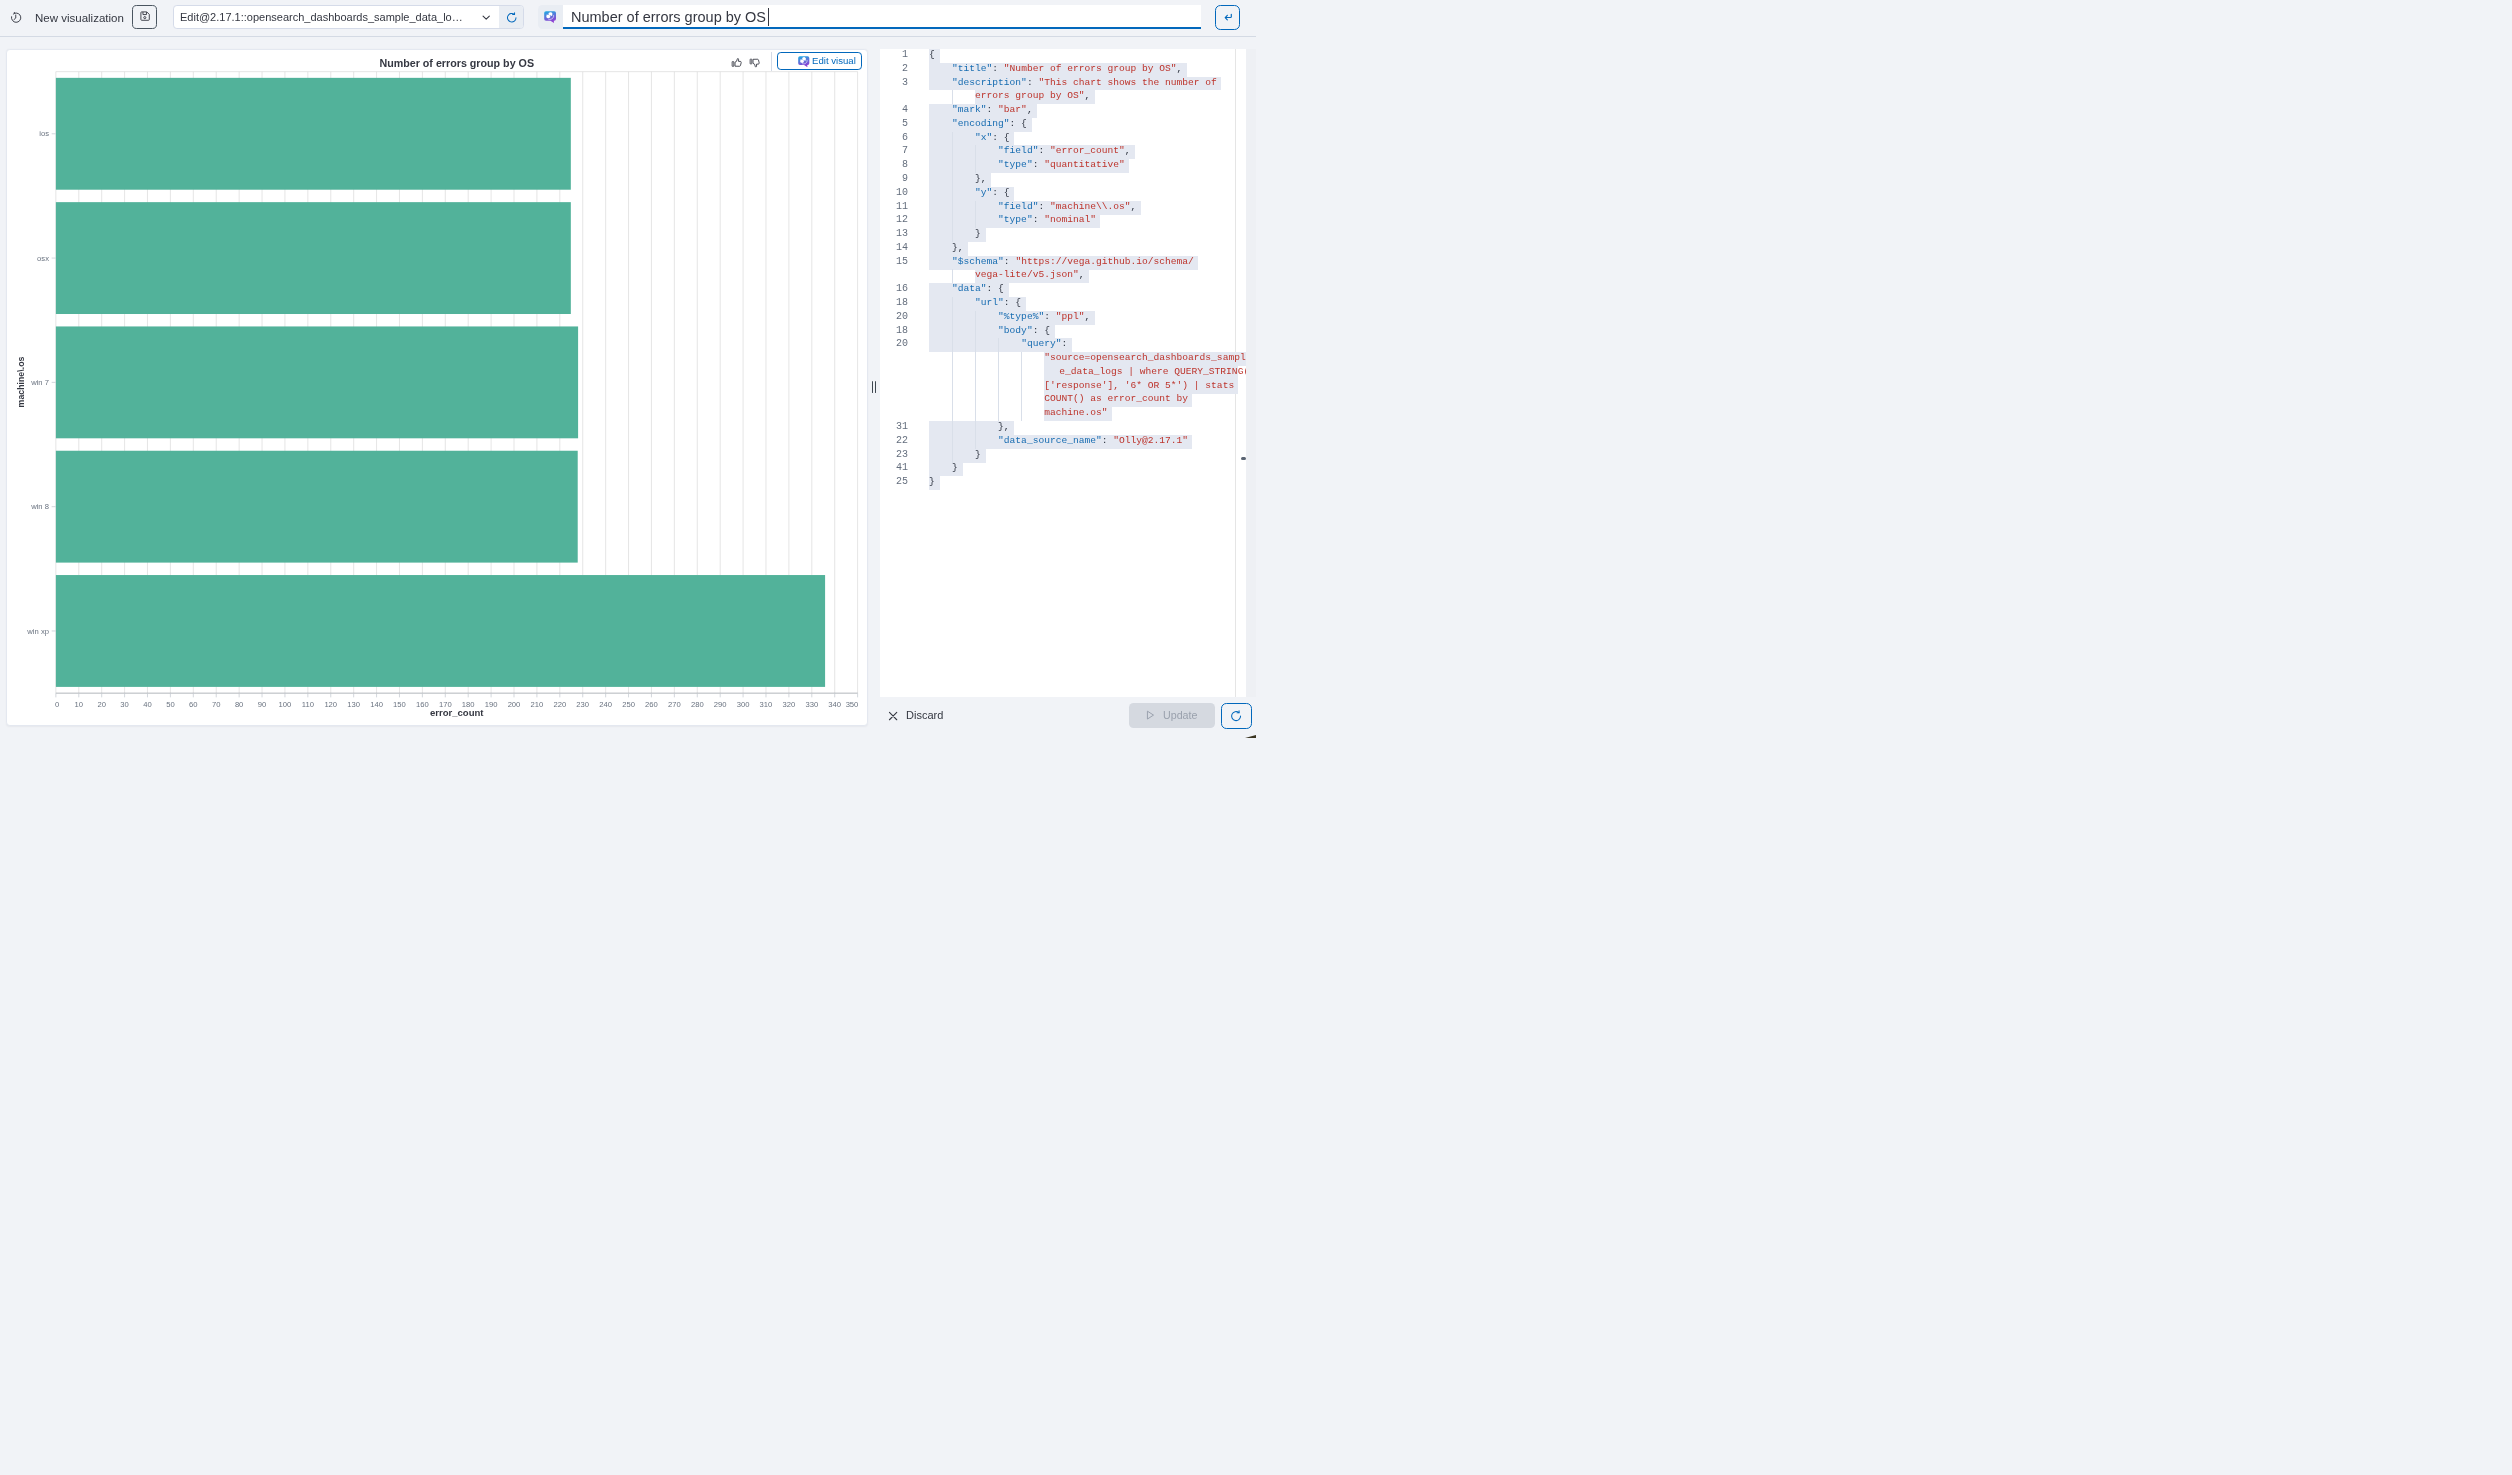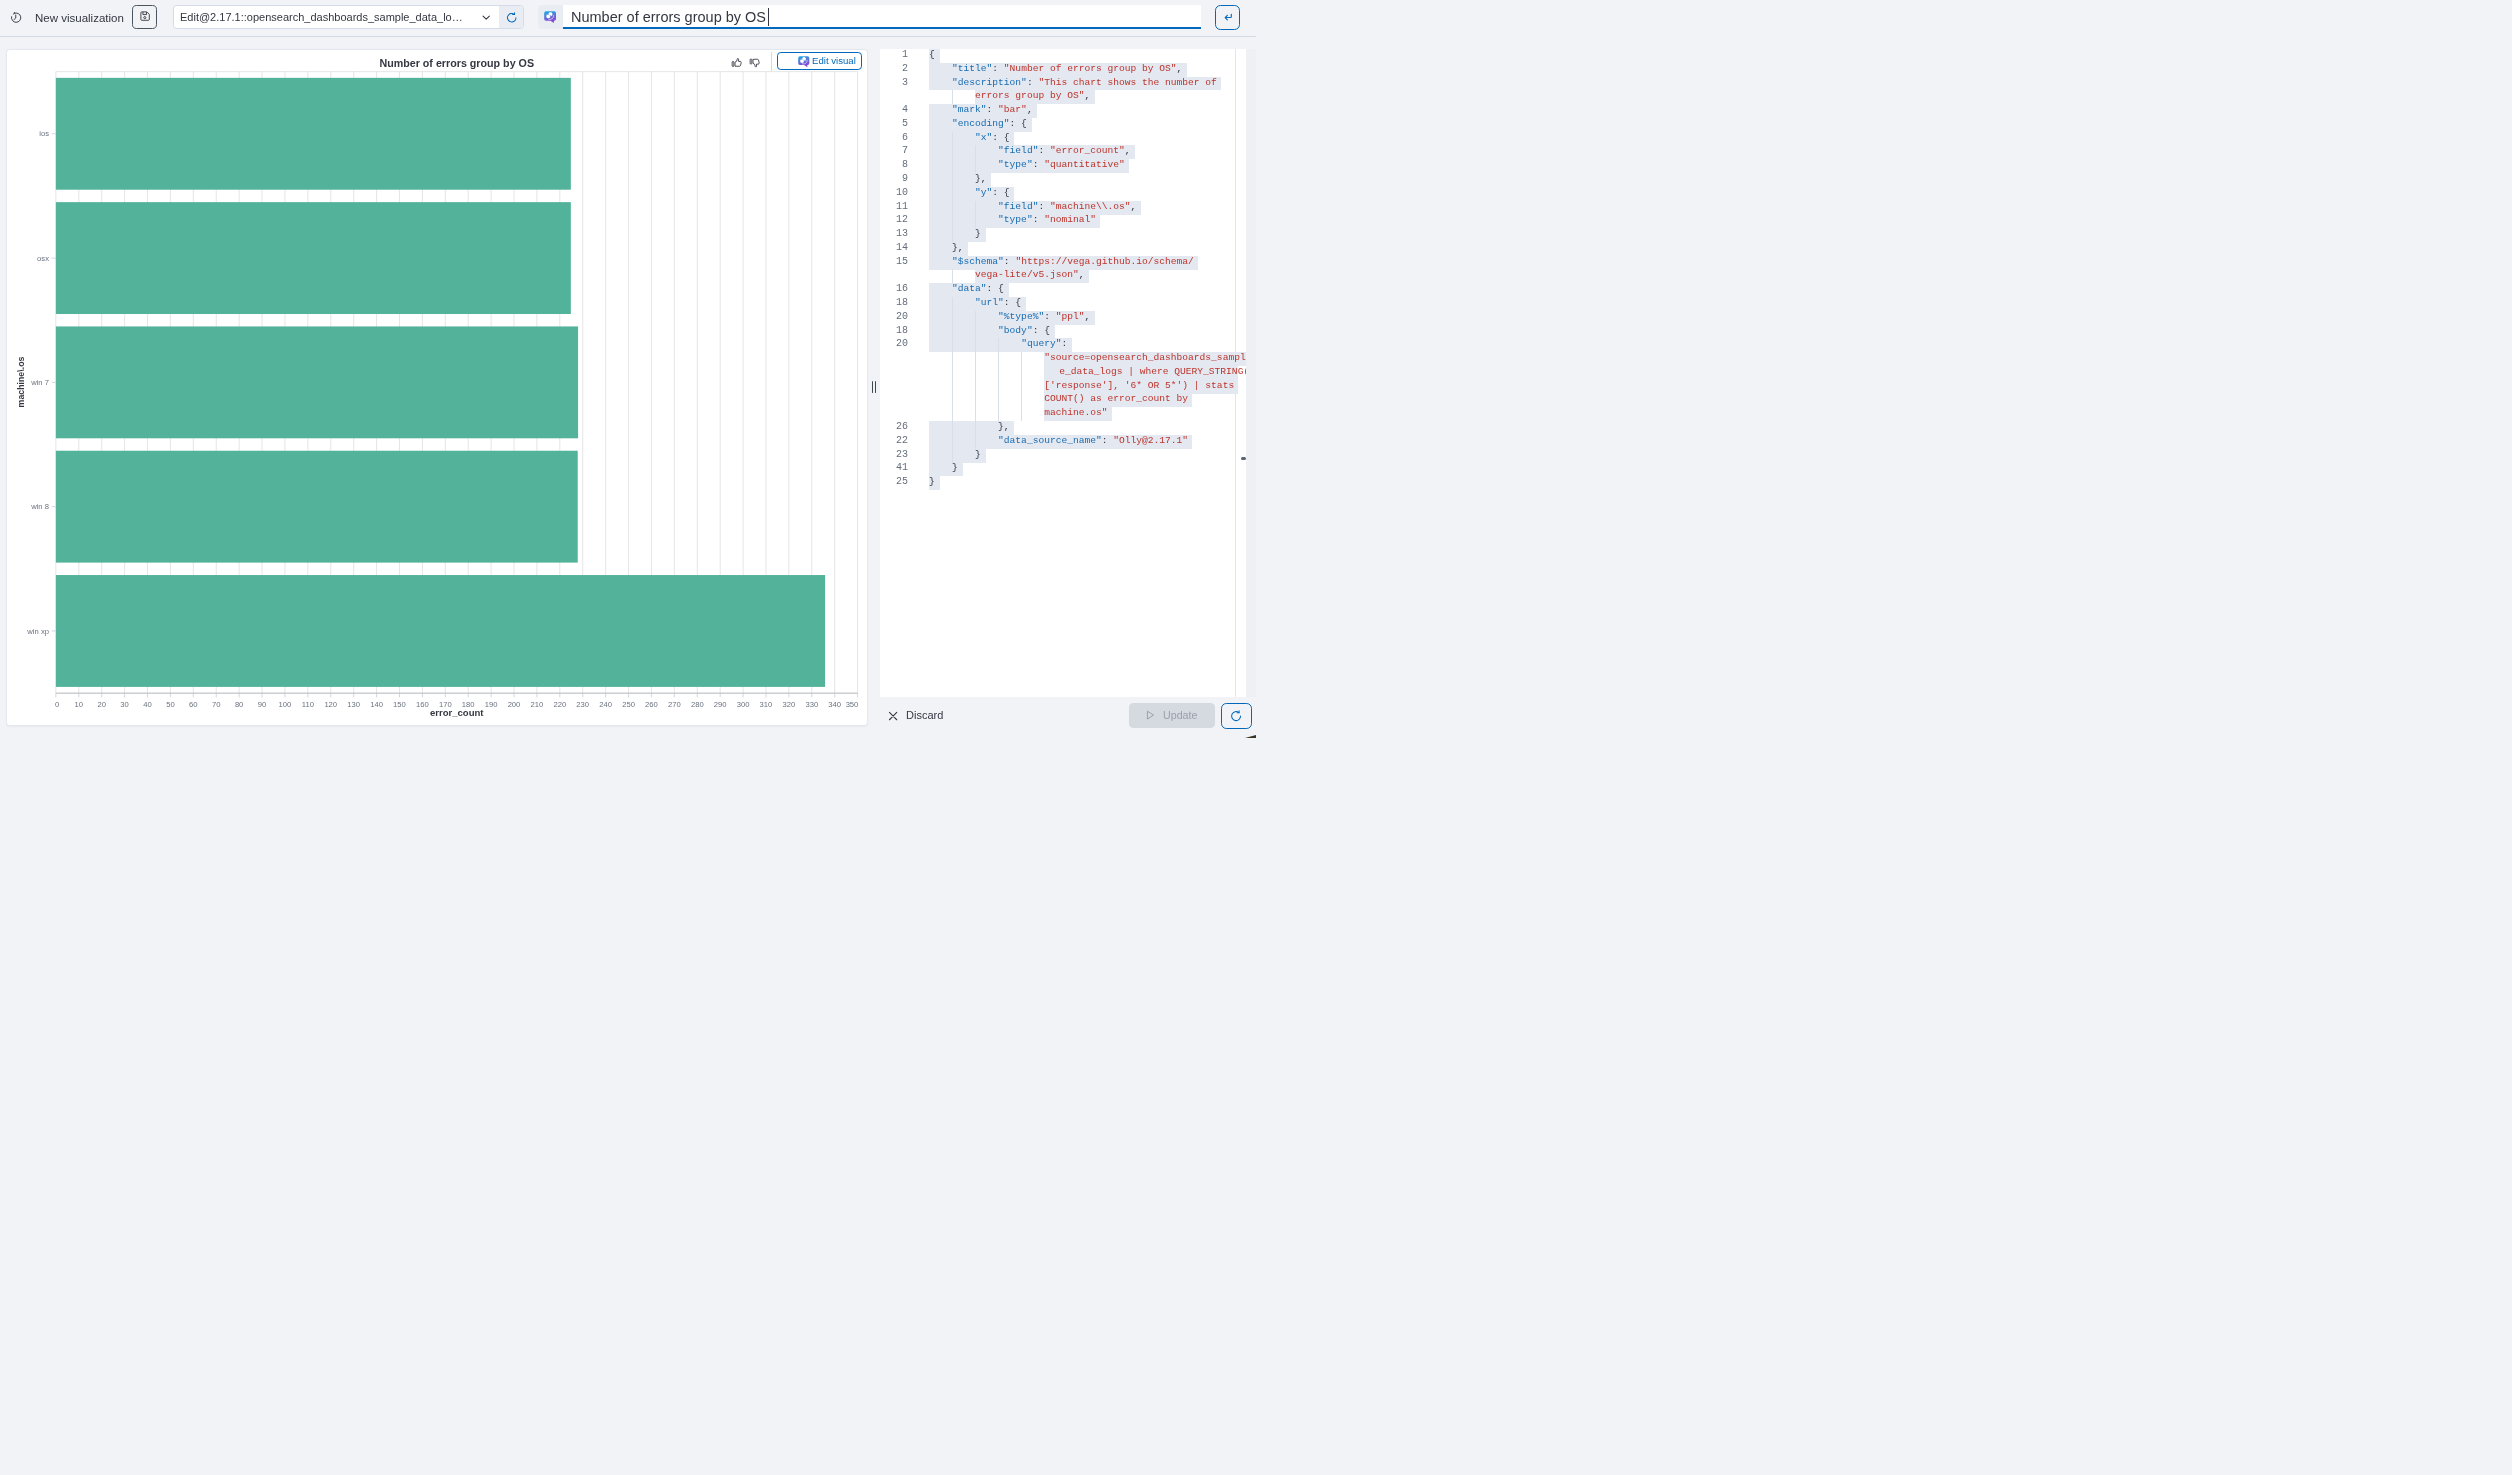--- a/index.html
+++ b/index.html
@@ -331,21 +331,21 @@
     <div style="position:absolute;left:49px;top:262px;height:13.8px;line-height:13.8px;white-space:pre;font:9.6px 'Liberation Mono',monospace"><span style="white-space:pre">            </span><span class="k">"%type%"</span><span class="p">: </span><span class="s">"ppl"</span><span class="p">,</span></div>
     <div style="position:absolute;right:349px;top:276px;height:13.8px;line-height:13.8px;font:10px 'Liberation Mono',monospace;color:#646e7d">18</div>
     <div style="position:absolute;left:49px;top:276px;height:13.8px;line-height:13.8px;white-space:pre;font:9.6px 'Liberation Mono',monospace"><span style="white-space:pre">            </span><span class="k">"body"</span><span class="p">: {</span></div>
     <div style="position:absolute;right:349px;top:289px;height:13.8px;line-height:13.8px;font:10px 'Liberation Mono',monospace;color:#646e7d">20</div>
     <div style="position:absolute;left:49px;top:289px;height:13.8px;line-height:13.8px;white-space:pre;font:9.6px 'Liberation Mono',monospace"><span style="white-space:pre">                </span><span class="k">"query"</span><span class="p">:</span></div>
     <div style="position:absolute;left:49px;top:303px;height:13.8px;line-height:13.8px;white-space:pre;font:9.6px 'Liberation Mono',monospace"><span style="white-space:pre">                    </span><span class="s">"source=opensearch_dashboards_sampl</span></div>
     <div style="position:absolute;left:64px;top:317px;height:13.8px;line-height:13.8px;white-space:pre;font:9.6px 'Liberation Mono',monospace"><span style="white-space:pre">                    </span><span class="s">e_data_logs | where QUERY_STRING(</span></div>
     <div style="position:absolute;left:49px;top:331px;height:13.8px;line-height:13.8px;white-space:pre;font:9.6px 'Liberation Mono',monospace"><span style="white-space:pre">                    </span><span class="s">['response'], '6* OR 5*') | stats</span></div>
     <div style="position:absolute;left:49px;top:344px;height:13.8px;line-height:13.8px;white-space:pre;font:9.6px 'Liberation Mono',monospace"><span style="white-space:pre">                    </span><span class="s">COUNT() as error_count by</span></div>
     <div style="position:absolute;left:49px;top:358px;height:13.8px;line-height:13.8px;white-space:pre;font:9.6px 'Liberation Mono',monospace"><span style="white-space:pre">                    </span><span class="s">machine.os"</span></div>
-    <div style="position:absolute;right:349px;top:372px;height:13.8px;line-height:13.8px;font:10px 'Liberation Mono',monospace;color:#646e7d">26</div>
+    <div style="position:absolute;right:349px;top:372px;height:13.8px;line-height:13.8px;font:10px 'Liberation Mono',monospace;color:#646e7d">31</div>
     <div style="position:absolute;left:49px;top:372px;height:13.8px;line-height:13.8px;white-space:pre;font:9.6px 'Liberation Mono',monospace"><span style="white-space:pre">            </span><span class="p">},</span></div>
     <div style="position:absolute;right:349px;top:386px;height:13.8px;line-height:13.8px;font:10px 'Liberation Mono',monospace;color:#646e7d">22</div>
     <div style="position:absolute;left:49px;top:386px;height:13.8px;line-height:13.8px;white-space:pre;font:9.6px 'Liberation Mono',monospace"><span style="white-space:pre">            </span><span class="k">"data_source_name"</span><span class="p">: </span><span class="s">"Olly@2.17.1"</span></div>
     <div style="position:absolute;right:349px;top:400px;height:13.8px;line-height:13.8px;font:10px 'Liberation Mono',monospace;color:#646e7d">23</div>
     <div style="position:absolute;left:49px;top:400px;height:13.8px;line-height:13.8px;white-space:pre;font:9.6px 'Liberation Mono',monospace"><span style="white-space:pre">        </span><span class="p">}</span></div>
     <div style="position:absolute;right:349px;top:413px;height:13.8px;line-height:13.8px;font:10px 'Liberation Mono',monospace;color:#646e7d">41</div>
     <div style="position:absolute;left:49px;top:413px;height:13.8px;line-height:13.8px;white-space:pre;font:9.6px 'Liberation Mono',monospace"><span style="white-space:pre">    </span><span class="p">}</span></div>
     <div style="position:absolute;right:349px;top:427px;height:13.8px;line-height:13.8px;font:10px 'Liberation Mono',monospace;color:#646e7d">25</div>
     <div style="position:absolute;left:49px;top:427px;height:13.8px;line-height:13.8px;white-space:pre;font:9.6px 'Liberation Mono',monospace"><span class="p">}</span></div>
     <div style="position:absolute;right:0;top:0;width:10.7px;height:648px;background:#eef0f4"></div>

